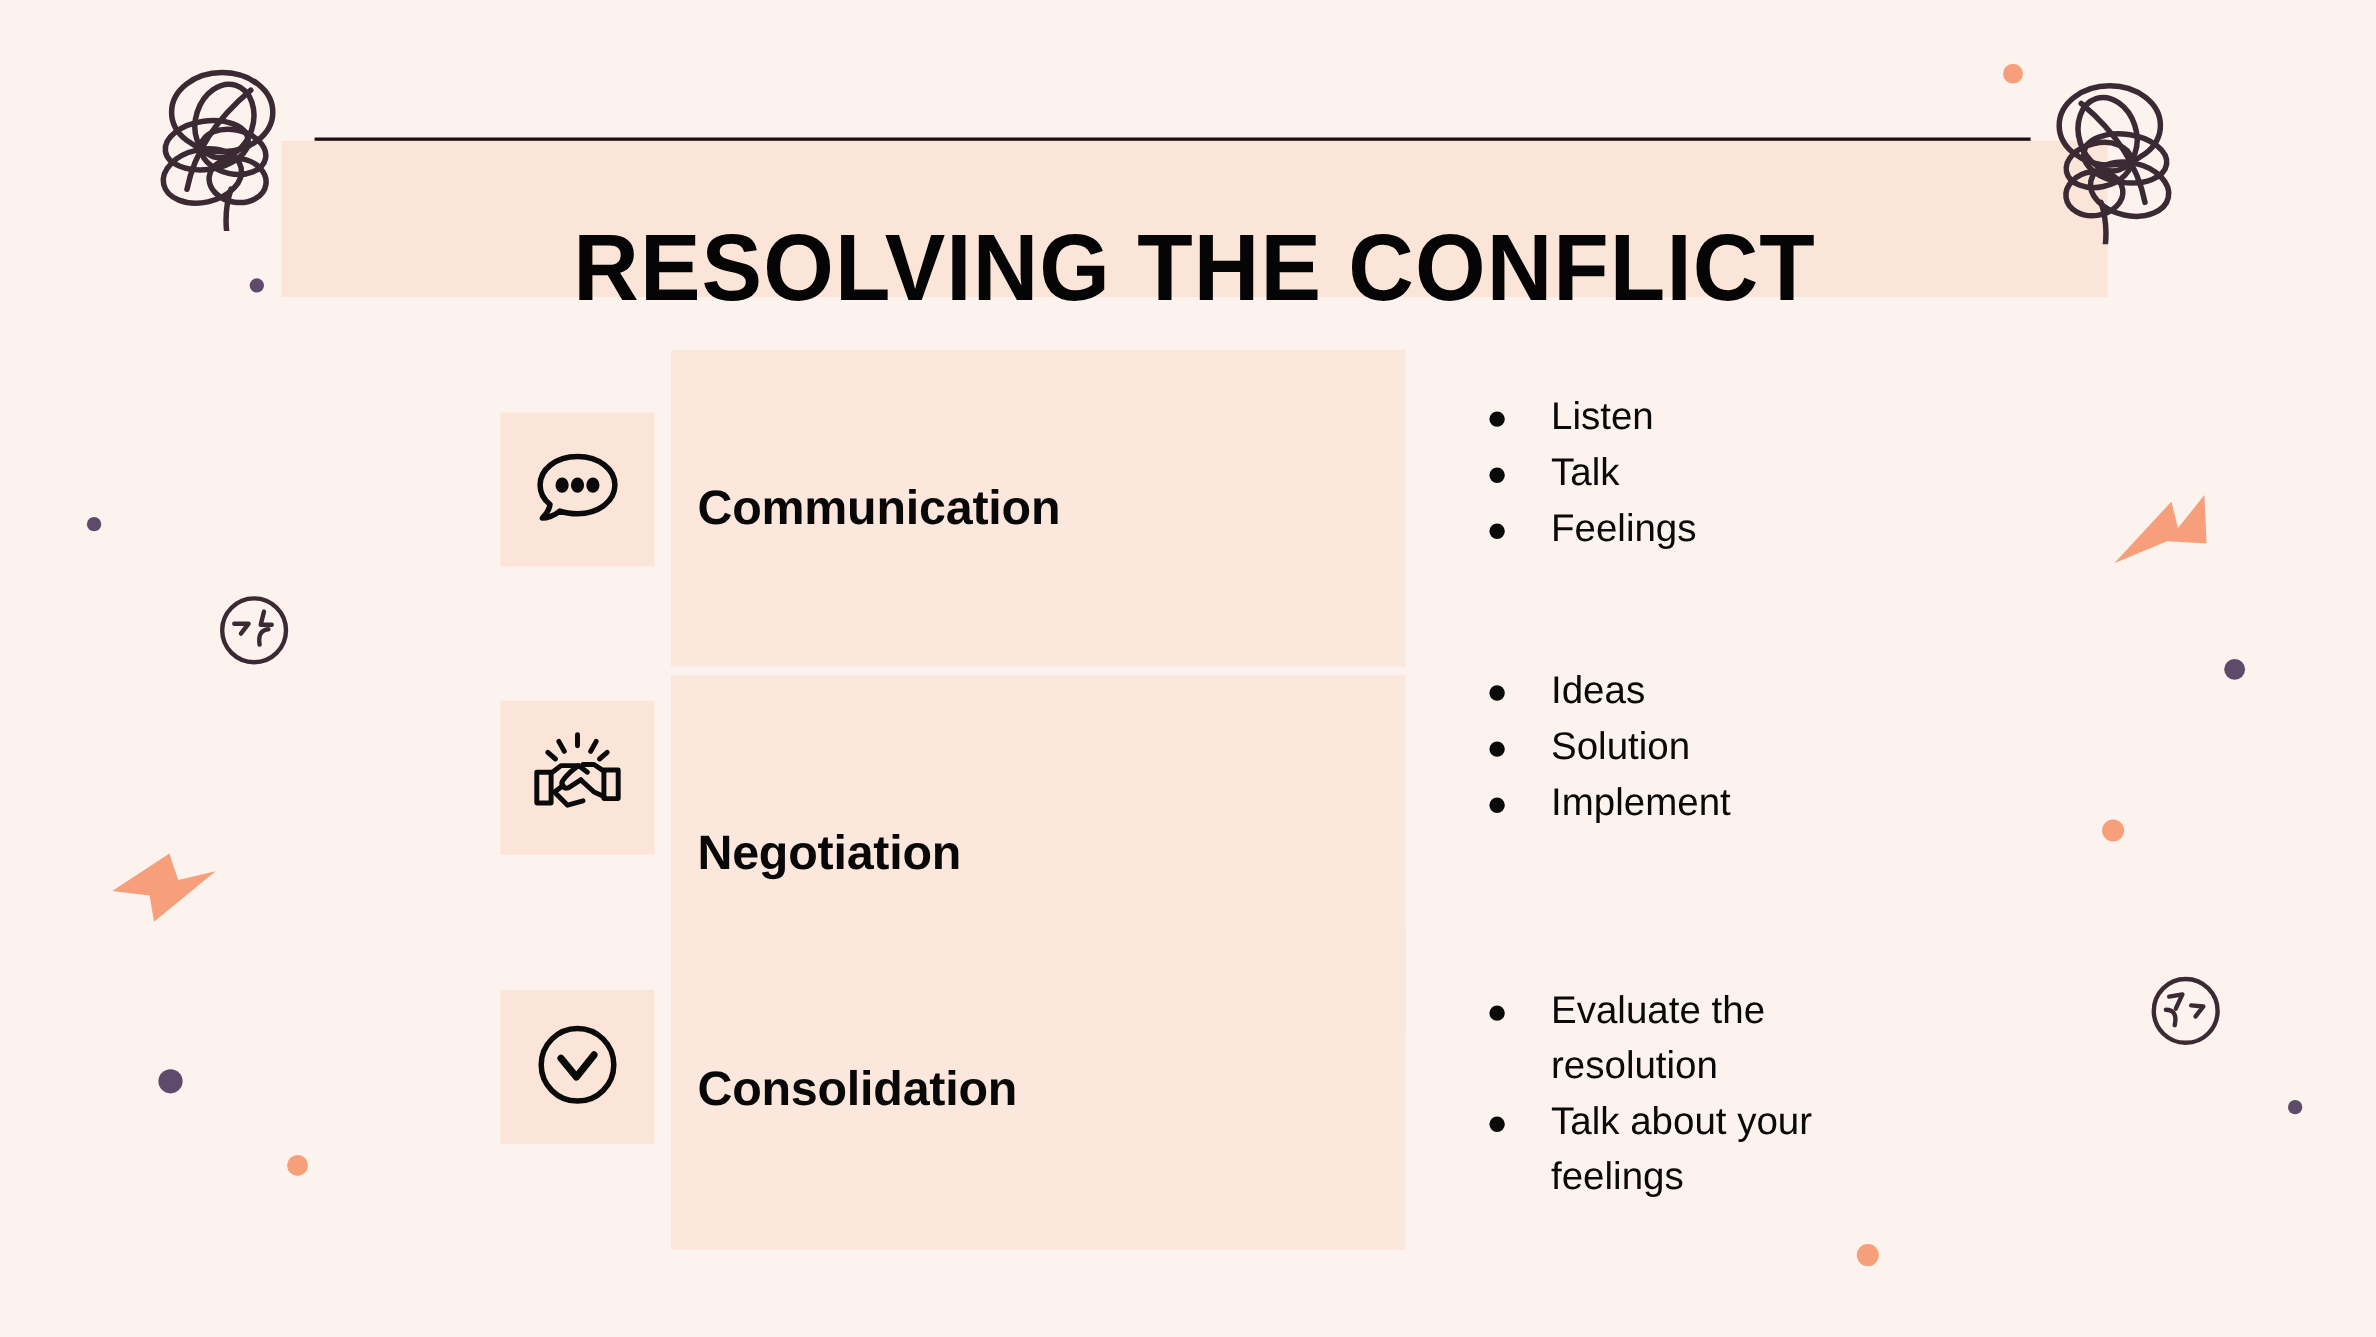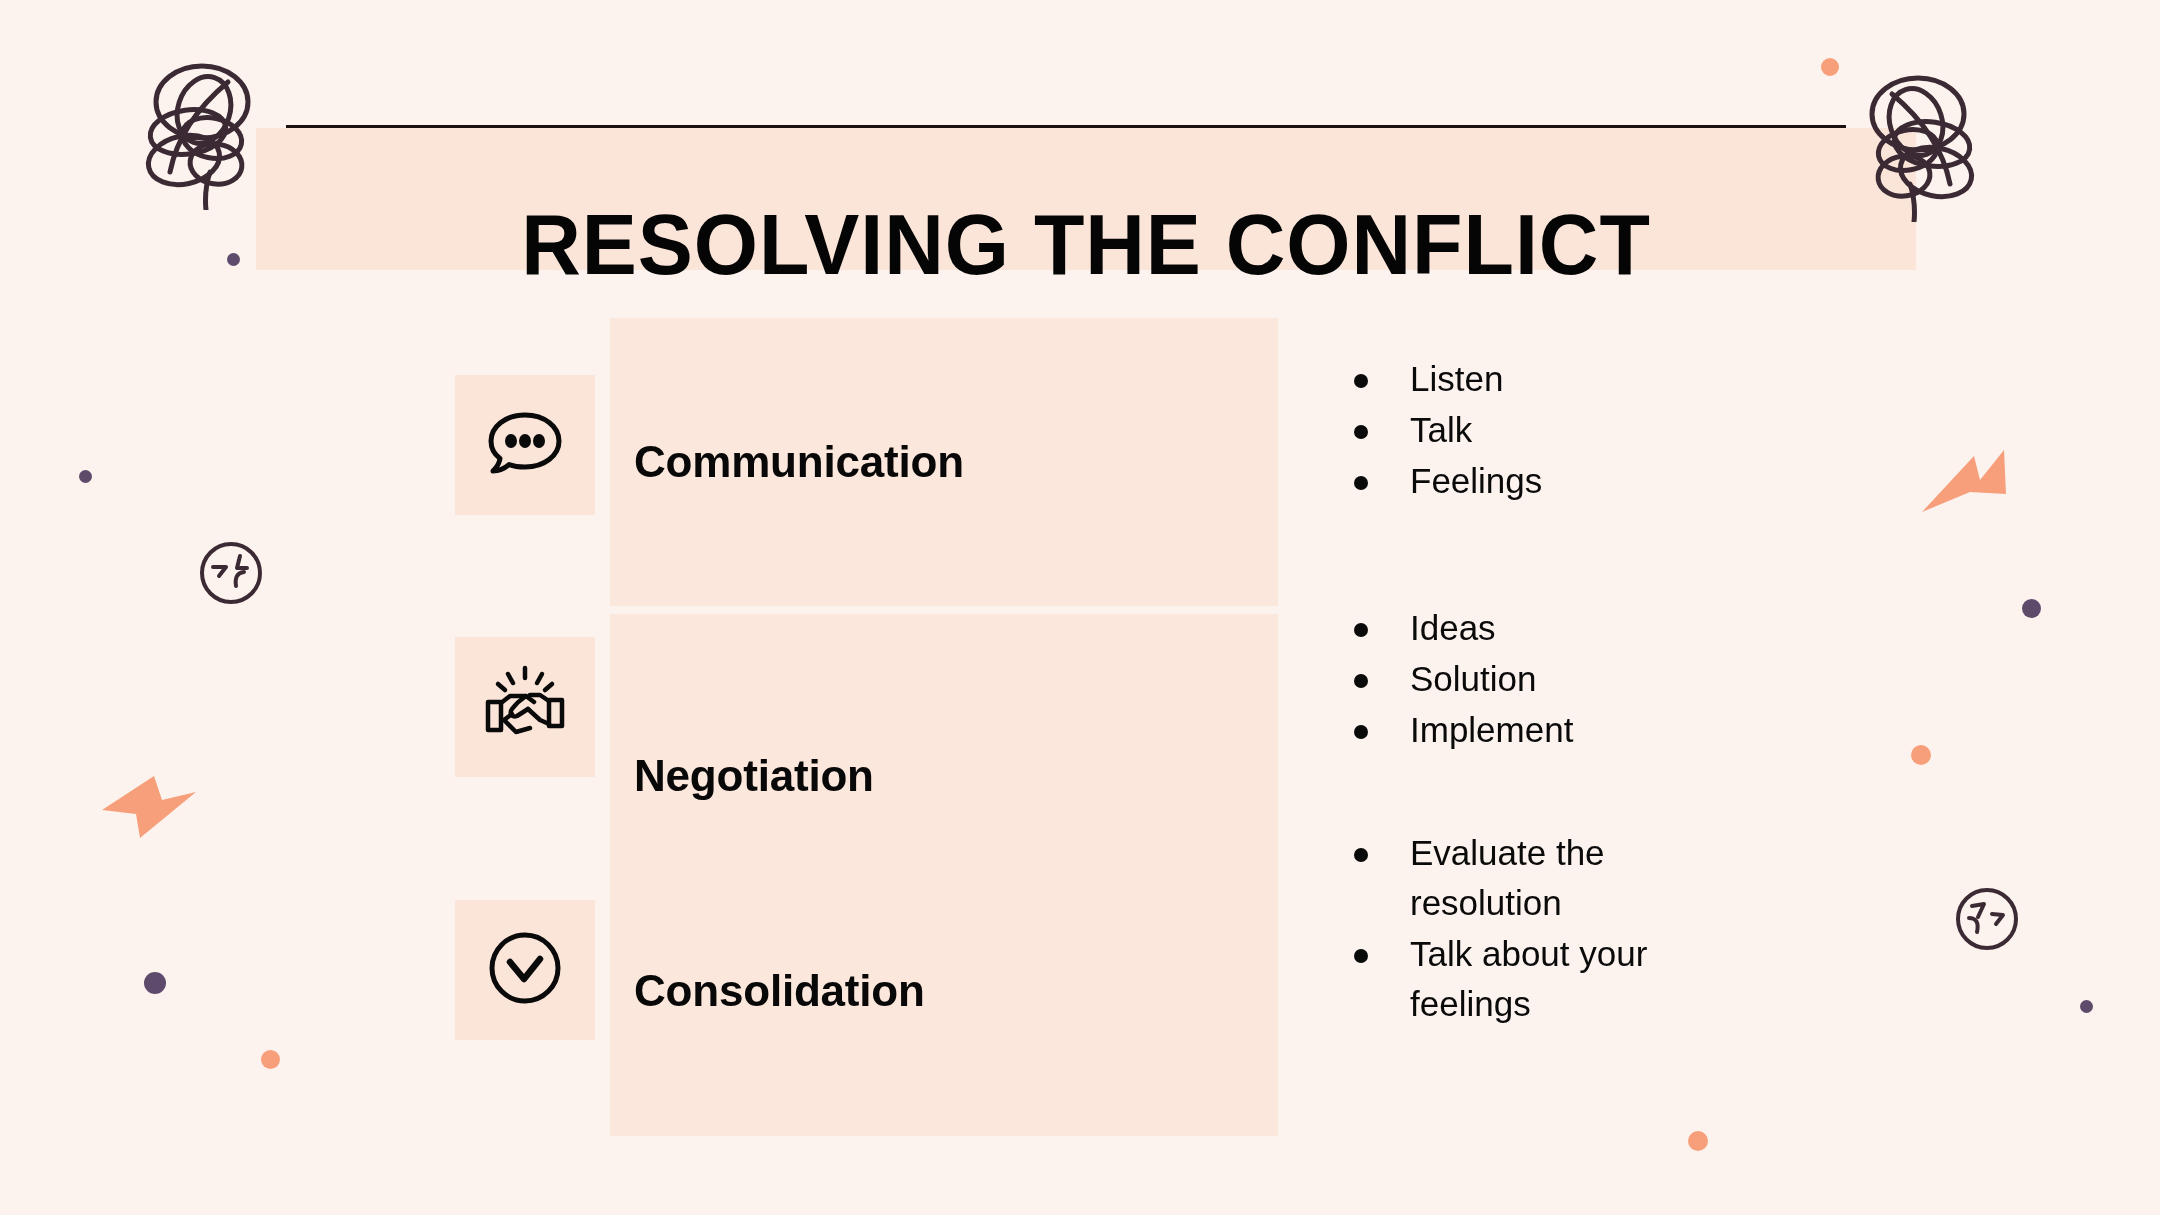--- a/index.html
+++ b/index.html
@@ -109,21 +109,21 @@
   .bullet-list {
     position: absolute;
     left: 1340px;
     width: 420px;
     list-style: none;
     margin: 0;
     padding: 0;
   }
   .bullet-list.r1 { top: 338px; margin-top: 16px; }
   .bullet-list.r2 { top: 603px; }
-  .bullet-list.r3 { top: 828px; }
+  .bullet-list.r3 { top: 894px; }
 
   .bullet-list li {
     position: relative;
     padding-left: 70px;
     font-size: 35px;
     line-height: 50px;
     color: #0A0A0A;
     margin: 0 0 1px 0;
   }
   .bullet-list li::before {

